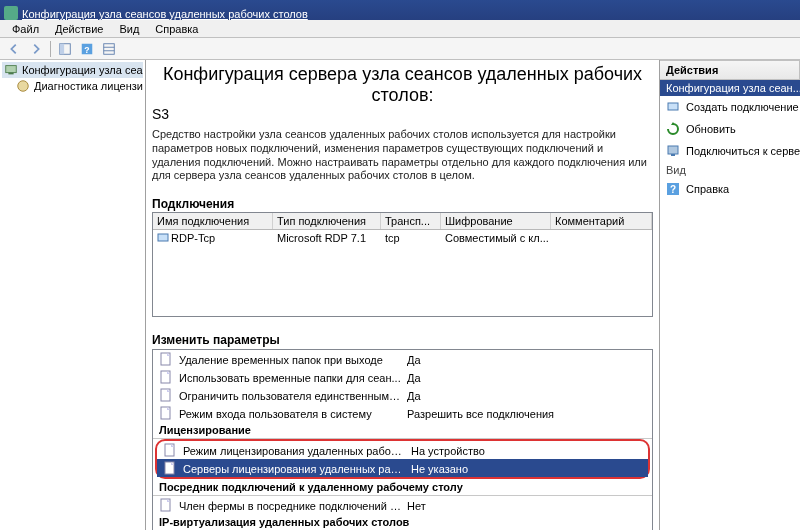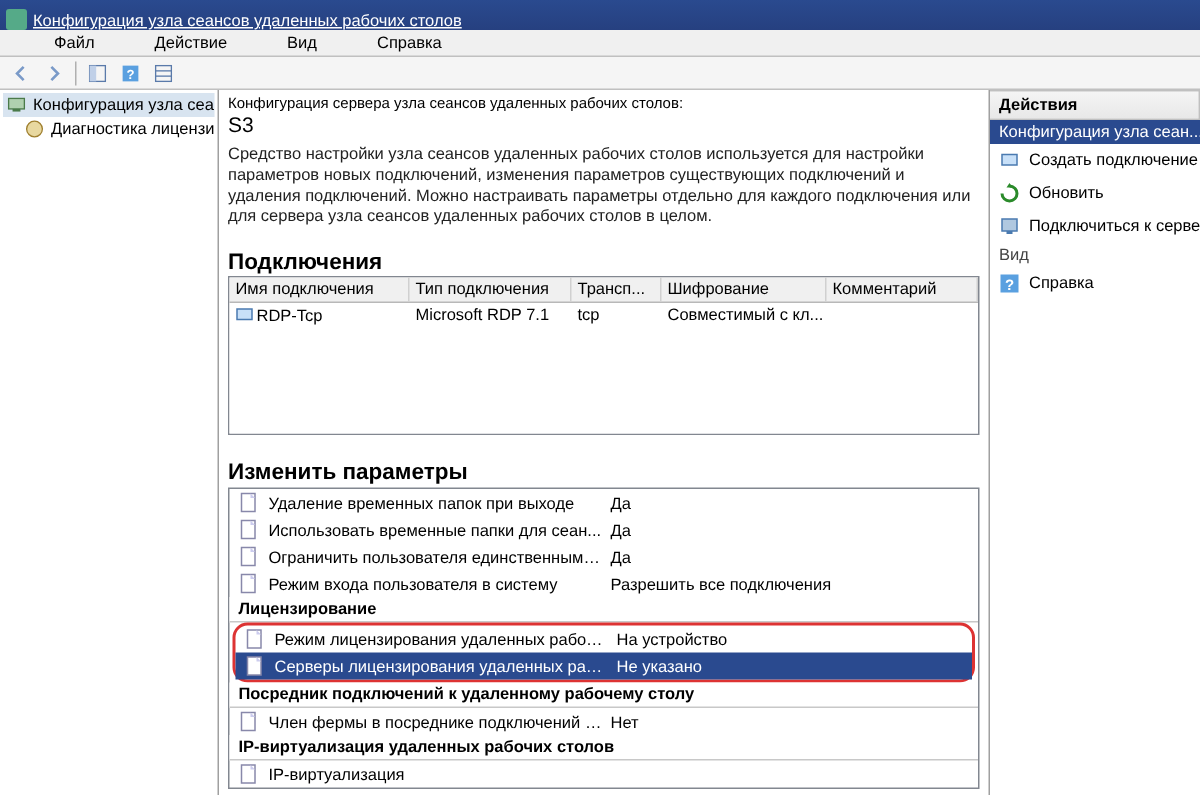--- a/index.html
+++ b/index.html
@@ -4,40 +4,40 @@
 <style>
   * { box-sizing: border-box; }
   html, body { margin: 0; padding: 0; font-family: "Segoe UI", Tahoma, sans-serif; font-size: 11px; }
   body { width: 800px; height: 530px; overflow: hidden; background: #fff; }
 
   .titlebar { background: linear-gradient(to bottom, #2a4a8f, #264080); color: #fff; height: 20px; display: flex; align-items: flex-end; padding: 0 4px; gap: 4px; text-decoration: underline; }
   .titlebar .ico { width: 14px; height: 14px; background: #5a8; border-radius: 2px; }
   .titlebar .txt { font-size: 11px; }
 
   .menubar { background: #f0f0f0; height: 18px; display: flex; align-items: center; padding: 0 4px; border-bottom: 1px solid #c0c0c0; }
-  .menubar span { padding: 0 8px; margin-left: 24px; }
+  .menubar span { padding: 0 8px; }
 
   .toolbar { background: #f5f5f5; height: 22px; display: flex; align-items: center; padding: 0 4px; gap: 2px; border-bottom: 1px solid #c0c0c0; }
   .tbbtn { width: 20px; height: 18px; display: flex; align-items: center; justify-content: center; border: 1px solid transparent; }
   .tbsep { width: 1px; height: 16px; background: #b0b0b0; margin: 0 2px; }
 
   .client { position: absolute; top: 60px; left: 0; right: 0; bottom: 0; display: flex; }
 
   .tree { width: 146px; background: #fff; border-right: 1px solid #a0a0a0; padding: 2px; overflow: hidden; }
   .tree-item { display: flex; align-items: center; gap: 4px; padding: 1px 2px; white-space: nowrap; overflow: hidden; }
   .tree-item.sel { background: #d8e4f0; }
   .tree-item.sub { padding-left: 14px; }
   .tico { width: 14px; height: 14px; flex-shrink: 0; }
 
   .center { flex: 1; background: #fff; overflow: hidden; padding: 4px 6px; border-right: 1px solid #a0a0a0; }
-  .mainhdr { font-size: 10px; font-weight: normal; }
+  .mainhdr { font-size: 18px; font-weight: normal; text-align: center; }
   .mainsub { font-size: 14px; font-weight: normal; }
   .desc { font-size: 11px; color: #222; margin: 6px 0 14px 0; line-height: 1.25; }
 
-  .sec-title { font-weight: bold; font-size: 15px; margin: 2px 0 1px 0; }
+  .sec-title { font-weight: bold; font-size: 12px; margin: 2px 0 1px 0; }
   .grid { border: 1px solid #828790; }
   .grid-hdr { display: flex; background: #f0f0f0; border-bottom: 1px solid #b8b8b8; }
   .grid-hdr > div { border-right: 1px solid #d0d0d0; padding: 2px 4px; font-size: 11px; white-space: nowrap; overflow: hidden; }
   .grid-row { display: flex; background: #fff; }
   .grid-row > div { padding: 2px 4px; font-size: 11px; white-space: nowrap; overflow: hidden; }
   .col1 { width: 120px; } .col2 { width: 108px; } .col3 { width: 60px; } .col4 { width: 110px; } .col5 { flex: 1; }
   .mini-ico { width: 12px; height: 12px; display: inline-block; vertical-align: -2px; margin-right: 2px; }
 
   .settings-box { border: 1px solid #828790; margin-top: 2px; }
   .grp-head { background: #fff; border-bottom: 1px solid #c8c8c8; font-weight: bold; padding: 2px 6px; }

